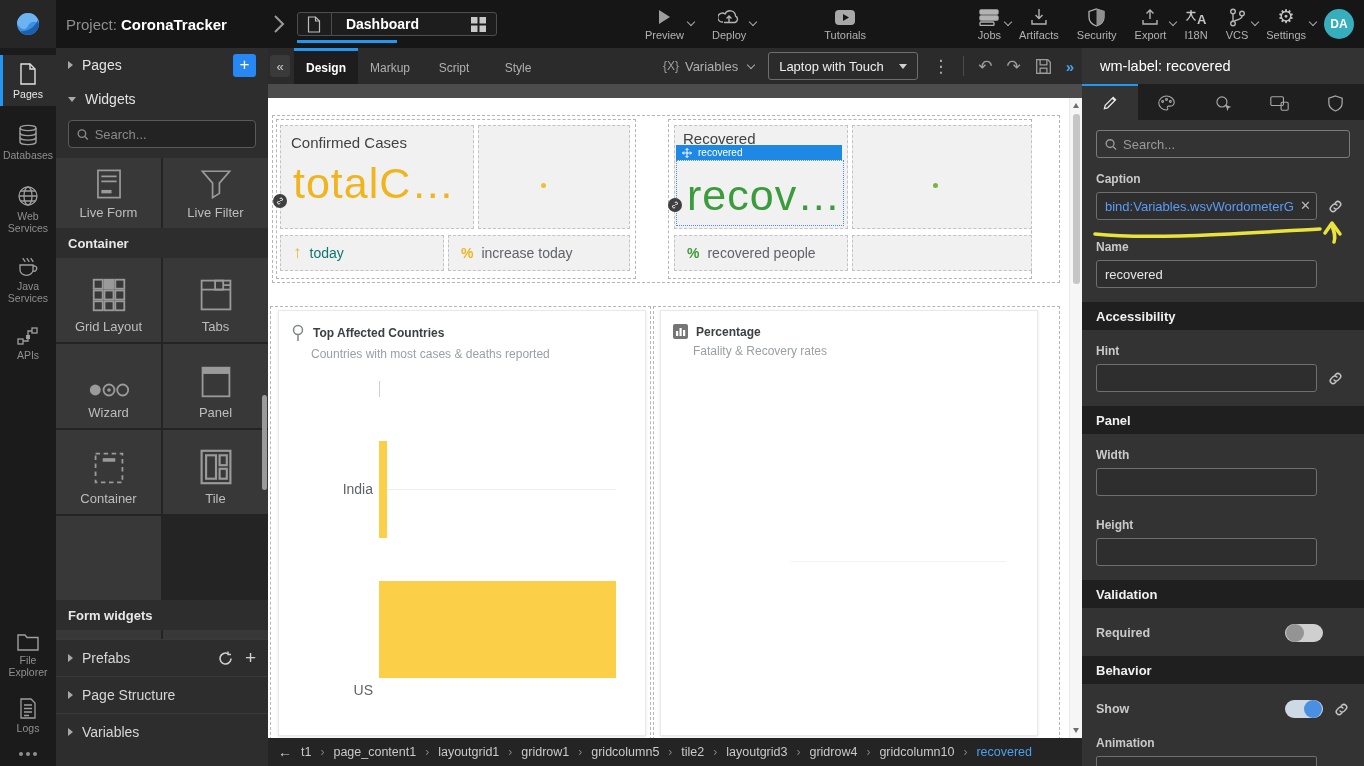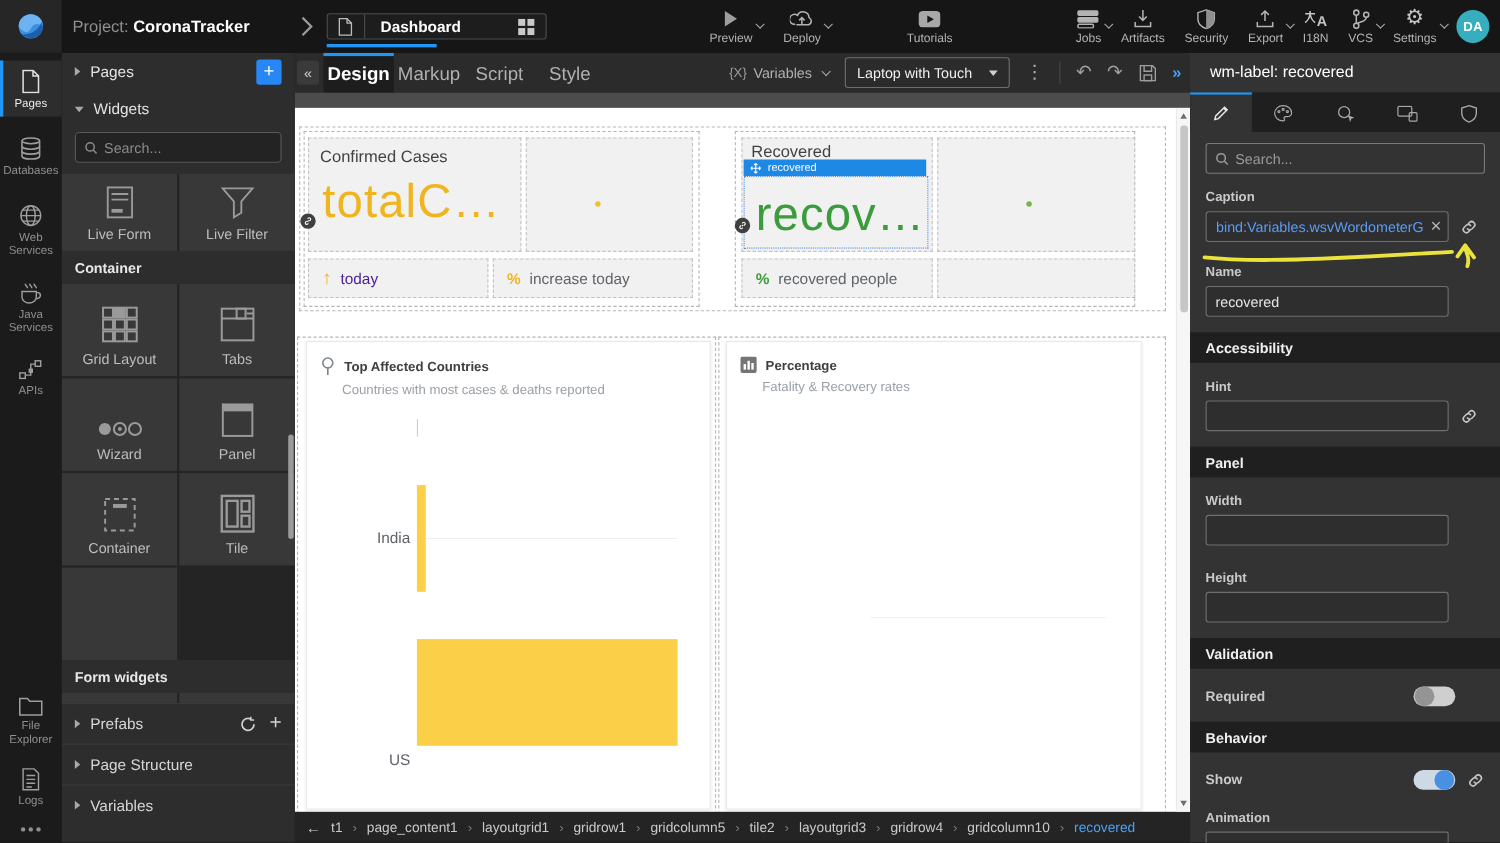--- a/index.html
+++ b/index.html
@@ -56,21 +56,21 @@
 .partial-strip { display:grid; grid-template-columns:1fr 1fr; gap:2px; background:#242424; height:9px; }
 .partial-strip div { background:#383838; }
 .lp-bottom-row { height:37px; border-top:1px solid #3a3a3a; display:flex; align-items:center; padding:0 12px; gap:9px; font-size:14px; color:#d6d6d6; cursor:pointer; }
 .lp-bottom-row .tail { margin-left:auto; display:flex; align-items:center; gap:12px; }
 .lp-scroll-thumb { position:absolute; right:1px; top:347px; width:5px; height:95px; background:#9a9a9a; border-radius:3px; }
 
 
 .center { position:absolute; left:268px; top:48px; width:814px; height:718px; }
 .toolbar { height:36px; background:#2b2b2b; display:flex; align-items:center; position:relative; }
 .collapse-btn { width:20px; height:22px; background:#3a3a3a; border-radius:3px; color:#cfcfcf; font-size:13px; display:flex; align-items:center; justify-content:center; margin:0 4px 0 2px; cursor:pointer; }
-.mode-tab { width:64px; height:36px; display:flex; align-items:center; justify-content:center; font-size:17px; color:#b0b0b0; cursor:pointer; border-top:3px solid transparent; }
+.mode-tab { width:64px; height:36px; display:flex; align-items:center; justify-content:center; font-size:12px; color:#b0b0b0; cursor:pointer; border-top:3px solid transparent; }
 .mode-tab.active { background:#1d1d1d; border-top:3px solid #2196f3; color:#fff; font-weight:bold; }
 .tb-right { margin-left:auto; display:flex; align-items:center; gap:14px; padding-right:8px; }
 .vars-btn { display:flex; align-items:center; gap:6px; color:#b0b0b0; font-size:13px; cursor:pointer; }
 .vars-btn .vx { font-size:12px; color:#9e9e9e; }
 .device-select { width:150px; height:28px; border:1px solid #6e6e6e; border-radius:3px; display:flex; align-items:center; padding:0 10px; color:#eee; font-size:13px; cursor:pointer; background:#2b2b2b; }
 .dd-arrow { margin-left:auto; width:0; height:0; border-top:5px solid #cfcfcf; border-left:4px solid transparent; border-right:4px solid transparent; }
 .kebab { color:#b0b0b0; font-size:17px; cursor:pointer; }
 .tb-divider { width:1px; height:20px; background:#4a4a4a; }
 .hist-btn { color:#9e9e9e; font-size:17px; cursor:pointer; }
 .expand-btn { color:#4aa1f1; font-size:15px; font-weight:bold; cursor:pointer; }
@@ -505,21 +505,21 @@
       <svg width="8" height="8" viewBox="0 0 24 24" fill="none" stroke="#fff" stroke-width="3">
           <path d="M10 14 L14 10 M8 12 L5 15 A4 4 0 0 0 11 20 L13 18 M16 12 L19 9 A4 4 0 0 0 13 4 L11 6"></path>
         </svg>
     </div>
     <div class="tile-cell" style="left:210px;top:27px;width:152px;height:104px;">
       <span style="position:absolute;left:62px;top:57px;width:5px;height:5px;border-radius:50%;background:#f0c030;"></span>
     </div>
     <div class="tile-cell" style="left:12px;top:137px;width:164px;height:36px;">
       <div class="foot-item">
         <span style="color:#f0b41f;font-weight:bold;font-size:17px;">↑</span>
-        <span style="color:#4c1d95;">today</span>
+        <span style="color:#0f766e;">today</span>
       </div>
     </div>
     <div class="tile-cell" style="left:180px;top:137px;width:182px;height:36px;">
       <div class="foot-item">
         <span style="color:#f0b41f;font-weight:bold;">%</span>
         <span style="color:#5f6368;">increase today</span>
       </div>
     </div>
 
     <div class="dashed-box" style="left:400px;top:21px;width:364px;height:160px;"></div>

